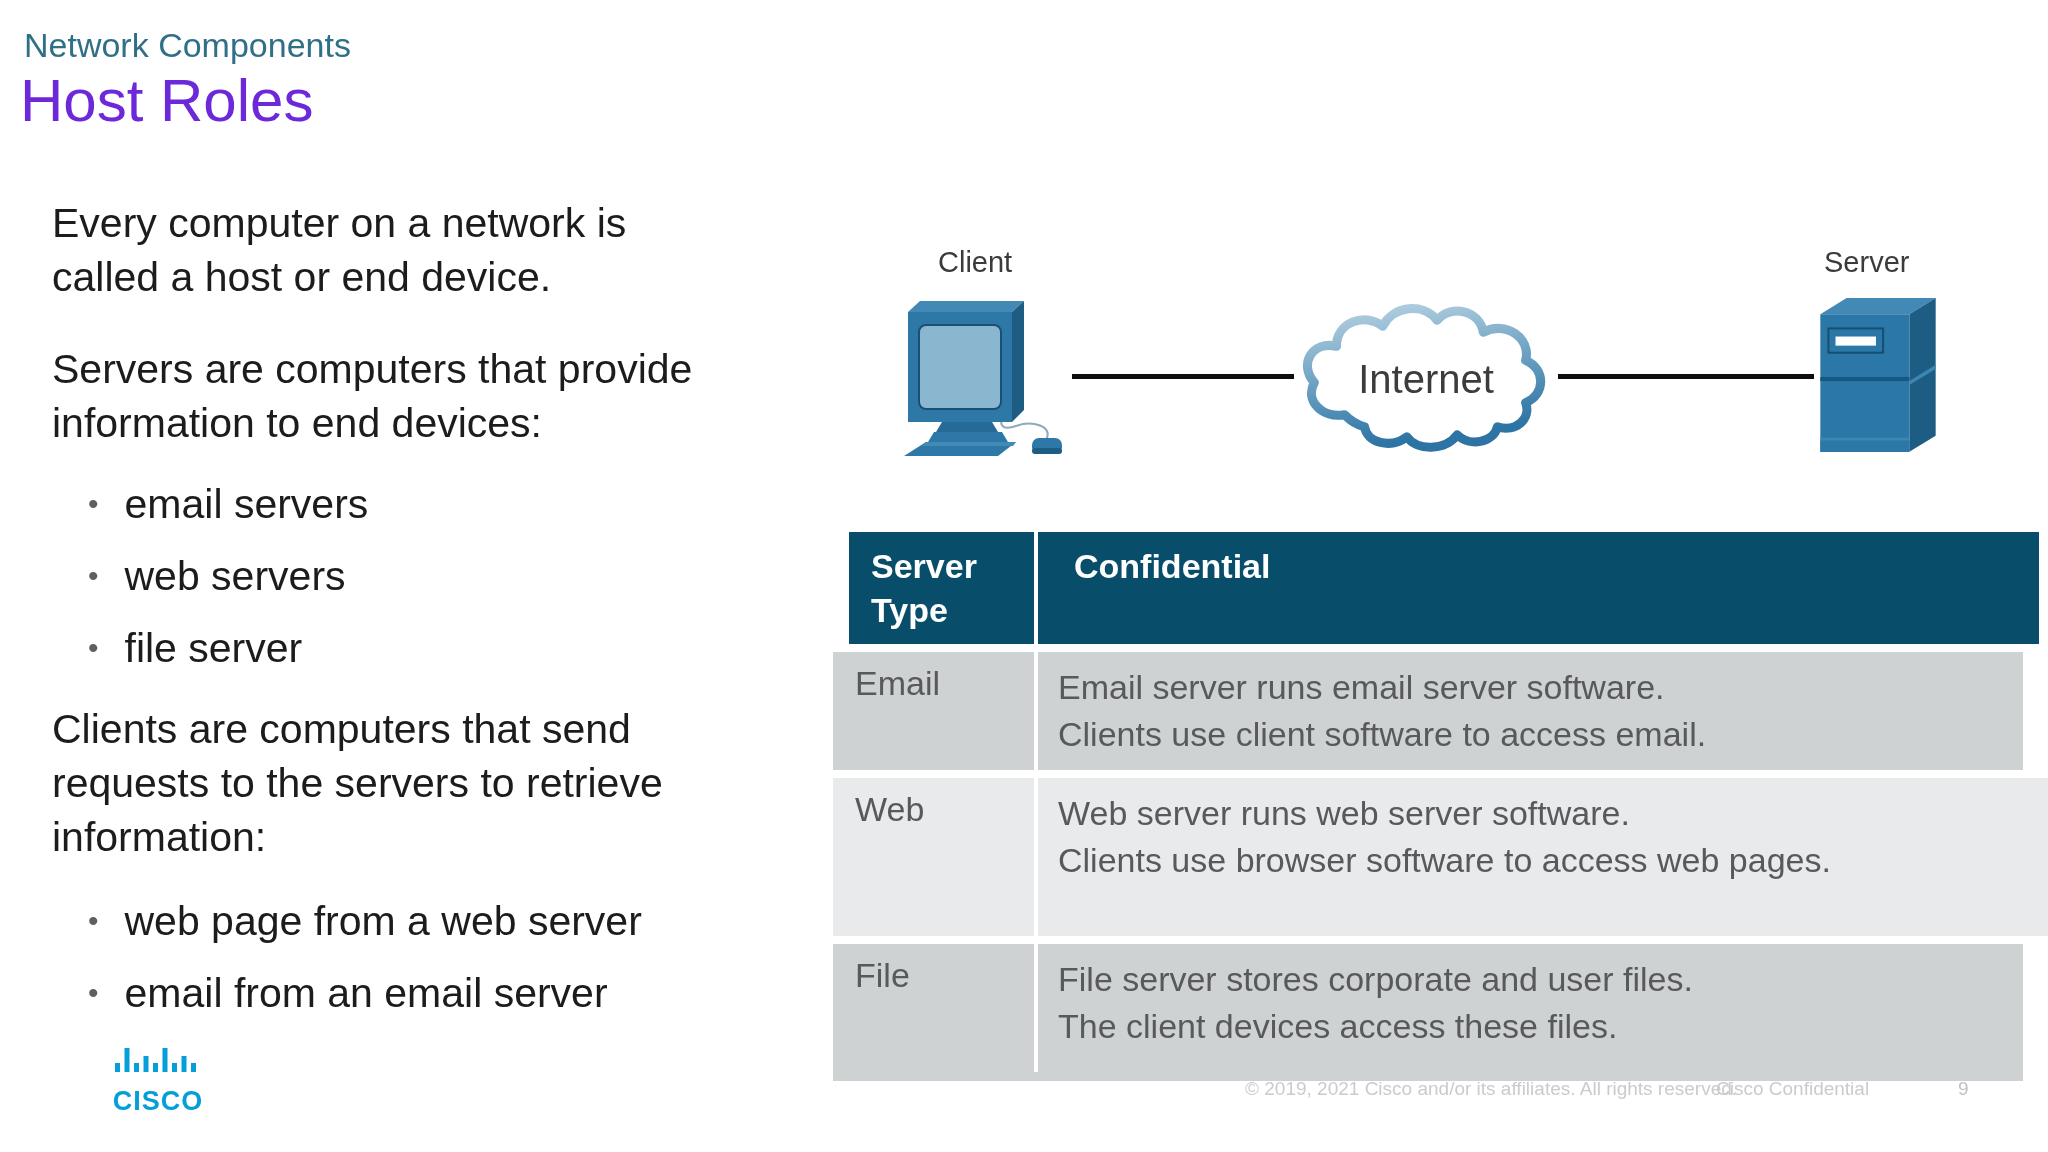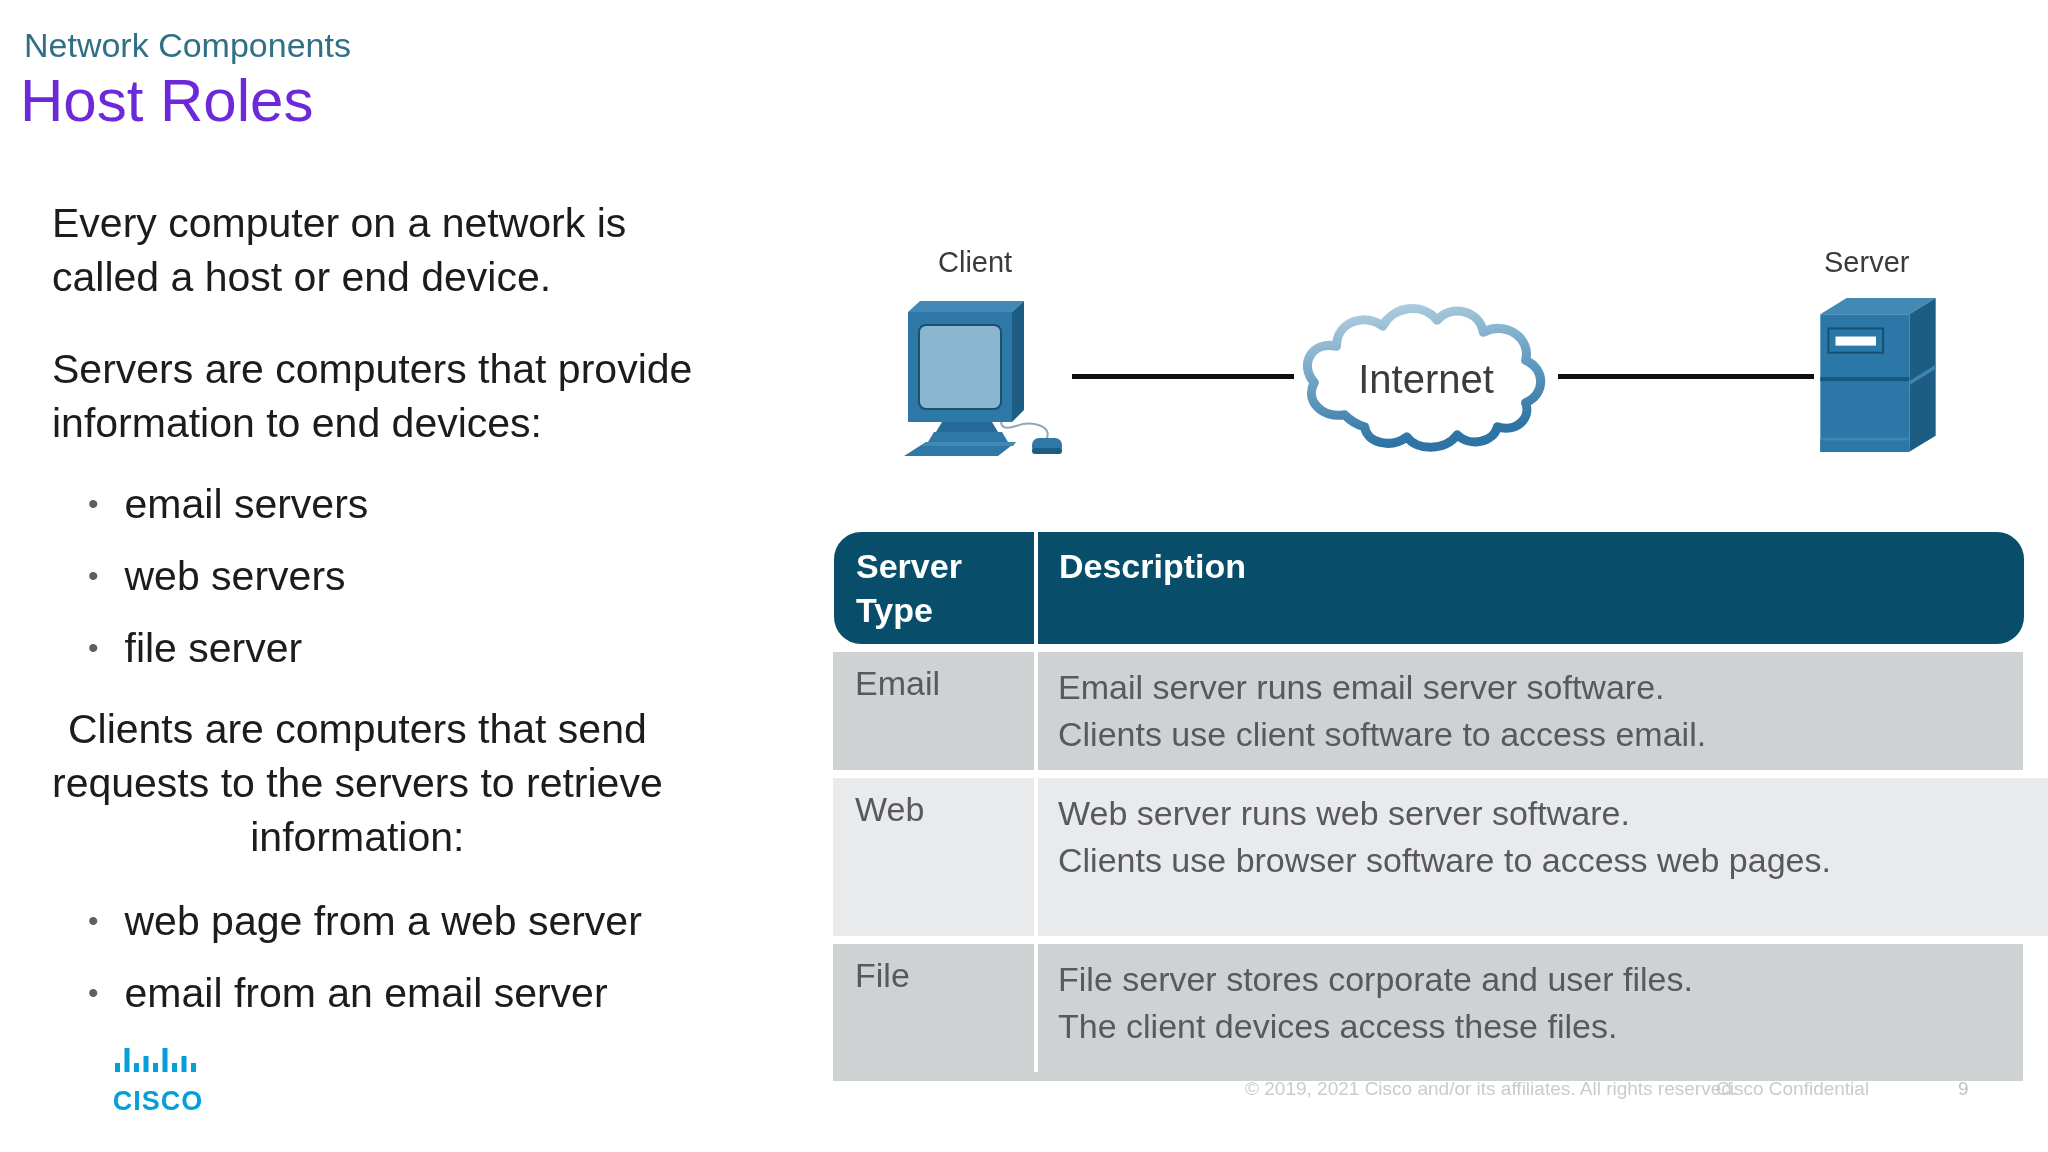--- a/index.html
+++ b/index.html
@@ -17,21 +17,21 @@
   .bullet-text{font-size:41px;line-height:52px;color:#1c1c1c;}
 
   
   .diagram-label{position:absolute;font-size:29px;color:#3b3b3b;}
   .net-line{position:absolute;height:5px;background:#0e0e0e;}
   .cloud-label{position:absolute;left:1290px;top:357px;width:272px;text-align:center;
                font-size:40px;color:#3c3c3c;}
 
   
   .srv-table{position:absolute;left:833px;top:532px;width:1190px;height:540px;}
-  .t-header{position:absolute;left:1px;top:0;width:100%;height:112px;background:#084E6A;border-radius:27px;}
+  .t-header{position:absolute;left:16px;top:0;width:100%;height:112px;background:#084E6A;}
   .t-row{position:absolute;left:0;width:100%;}
   .row-dark{background:#CED2D3;}
   .row-light{background:#E9EAEB;padding-left:48px;}
   .t-divider{position:absolute;left:201px;top:0;width:4px;height:540px;background:#ffffff;}
   .h-cell{position:absolute;top:12px;color:#ffffff;font-size:34px;font-weight:bold;line-height:44px;}
   .h-type{left:22px;width:150px;}
   .h-desc{left:225px;}
   .c-type{position:absolute;left:22px;top:12px;font-size:34px;color:#58595B;}
   .c-desc{position:absolute;left:225px;top:12px;font-size:34px;line-height:47px;color:#58595B;}
 
@@ -65,21 +65,21 @@
   </div>
   <div class="bullet-item" style="top:550px;">
     <span class="bullet-dot">•</span>
     <span class="bullet-text">web servers</span>
   </div>
   <div class="bullet-item" style="top:622px;">
     <span class="bullet-dot">•</span>
     <span class="bullet-text">file server</span>
   </div>
 
-  <div class="para" style="top:702px;text-align:center;">
+  <div class="para" style="top:702px;">
     <div>Clients are computers that send</div>
     <div>requests to the servers to retrieve</div>
     <div>information:</div>
   </div>
 
   <div class="bullet-item" style="top:895px;">
     <span class="bullet-dot">•</span>
     <span class="bullet-text">web page from a web server</span>
   </div>
   <div class="bullet-item" style="top:967px;">
@@ -131,21 +131,21 @@
     <polygon points="96,88 122,72 122,76 96,92" fill="#3c86b2"></polygon>
     <rect x="16" y="36" width="54" height="24" fill="#2b77a7" stroke="#174f72" stroke-width="2"></rect>
     <rect x="23" y="44" width="40" height="9" fill="#ffffff"></rect>
     <rect x="8" y="144" width="88" height="3" fill="#3c86b2"></rect>
     <rect x="8" y="147" width="88" height="11" fill="#2b77a7"></rect>
   </svg>
 
   <div class="srv-table">
     <div class="t-header">
       <div class="h-cell h-type">Server Type</div>
-      <div class="h-cell h-desc">Description</div>
+      <div class="h-cell h-desc">Confidential</div>
     </div>
 
     <div class="t-row row-dark" style="top:120px;height:118px;">
       <div class="c-type">Email</div>
       <div class="c-desc">
         <div>Email server runs email server software.</div>
         <div>Clients use client software to access email.</div>
       </div>
     </div>
 

